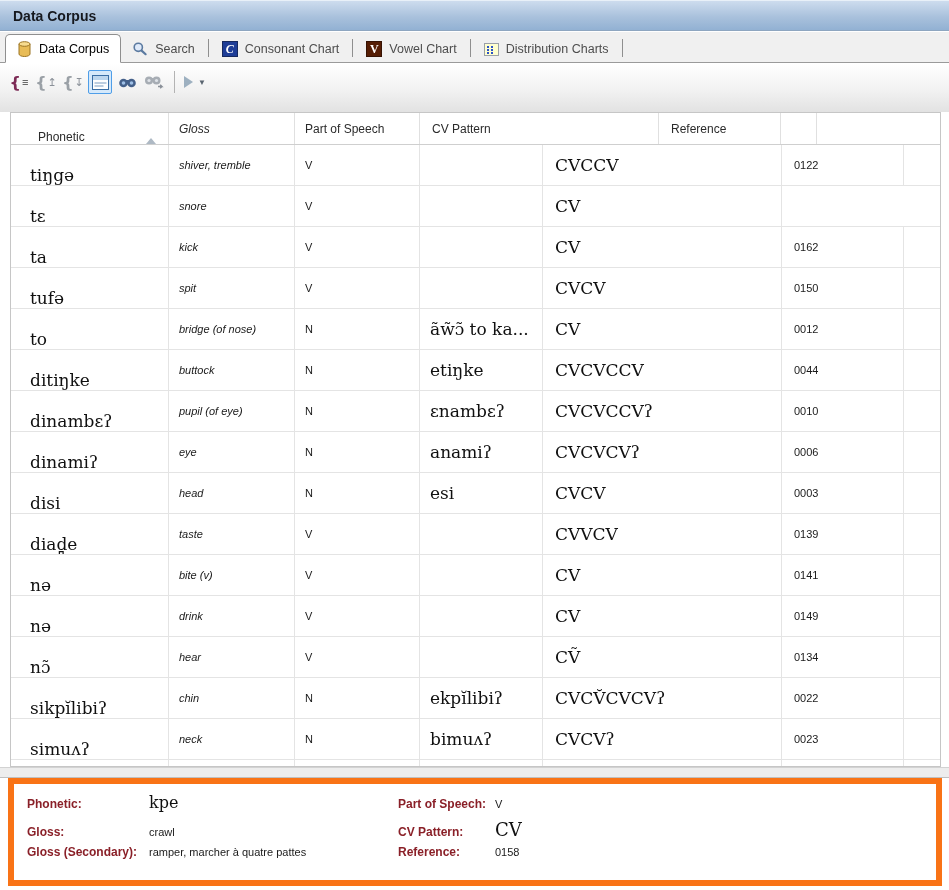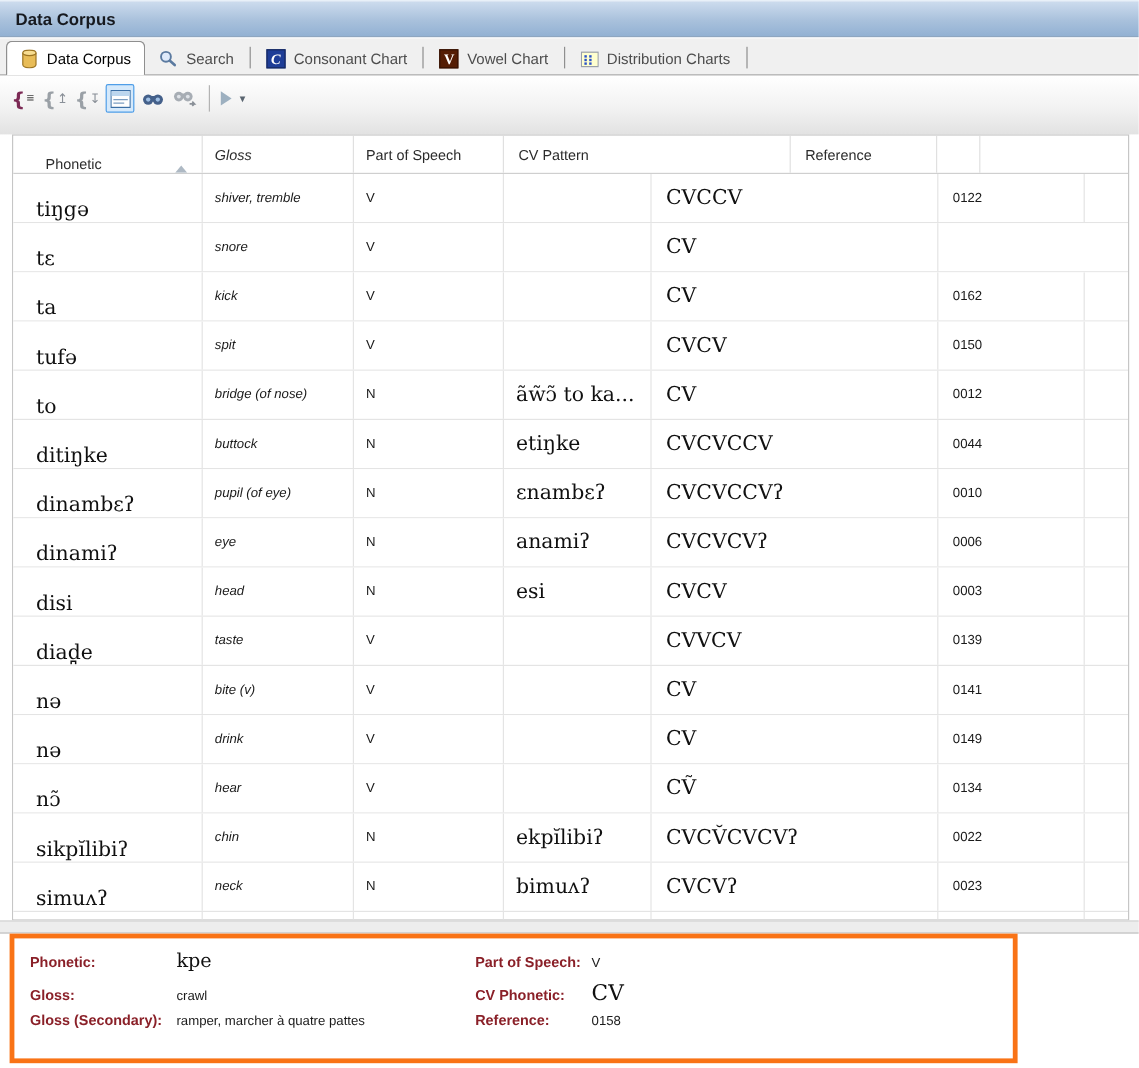--- a/index.html
+++ b/index.html
@@ -68,22 +68,22 @@
     font-size: 17px; color: #101010; }
   .sans-cell { font-size: 11px; color: #1a1a1a; }
   .trow.partial .cell { align-items: flex-start; line-height: 30px; }
   .sort-arrow { width: 0; height: 0; border-left: 5px solid transparent;
     border-right: 5px solid transparent; border-bottom: 6px solid #aeb9c4;
     margin-right: 12px; }
 
   
   .sepband { position: absolute; left: 0; top: 767px; width: 949px; height: 11px;
     background: #ededed; border-top: 1px solid #d2d2d2; border-bottom: 1px solid #c0c0c0; }
-  .record-pane { position: absolute; left: 8px; top: 778px; width: 840px; height: 108px;
-    background: #fff; border: 4px solid #f97316; padding: 9px 0 0 13px; }
+  .record-pane { position: absolute; left: 8px; top: 778px; width: 934px; height: 108px;
+    background: #fff; border: 6px solid #f97316; padding: 9px 0 0 13px; }
   .rec-row { display: flex; align-items: baseline; min-height: 26px; }
   .rec-label { font-size: 12px; font-weight: bold; color: #8a2028; }
   .rl-1 { width: 122px; } .rv-1 { width: 249px; } .rl-2 { width: 97px; }
   .rec-val-serif { font-family: "DejaVu Serif", "Liberation Serif", serif;
     font-size: 16px; color: #101010; }
   .rec-val-serif.small { font-size: 18px; }
   .rec-val-sans { font-size: 11px; color: #1a1a1a; }
 </style>
 </head>
 <body>
@@ -354,21 +354,21 @@
   <div class="record-pane">
     <div class="rec-row">
       <span class="rec-label rl-1">Phonetic:</span>
       <span class="rec-val-serif rv-1">kpe</span>
       <span class="rec-label rl-2">Part of Speech:</span>
       <span class="rec-val-sans">V</span>
     </div>
     <div class="rec-row">
       <span class="rec-label rl-1">Gloss:</span>
       <span class="rec-val-sans rv-1">crawl</span>
-      <span class="rec-label rl-2">CV Phonetic:</span>
+      <span class="rec-label rl-2">CV Pattern:</span>
       <span class="rec-val-serif small">CV</span>
     </div>
     <div class="rec-row">
       <span class="rec-label rl-1">Gloss (Secondary):</span>
       <span class="rec-val-sans rv-1">ramper, marcher à quatre pattes</span>
       <span class="rec-label rl-2">Reference:</span>
       <span class="rec-val-sans">0158</span>
     </div>
   </div>
 

